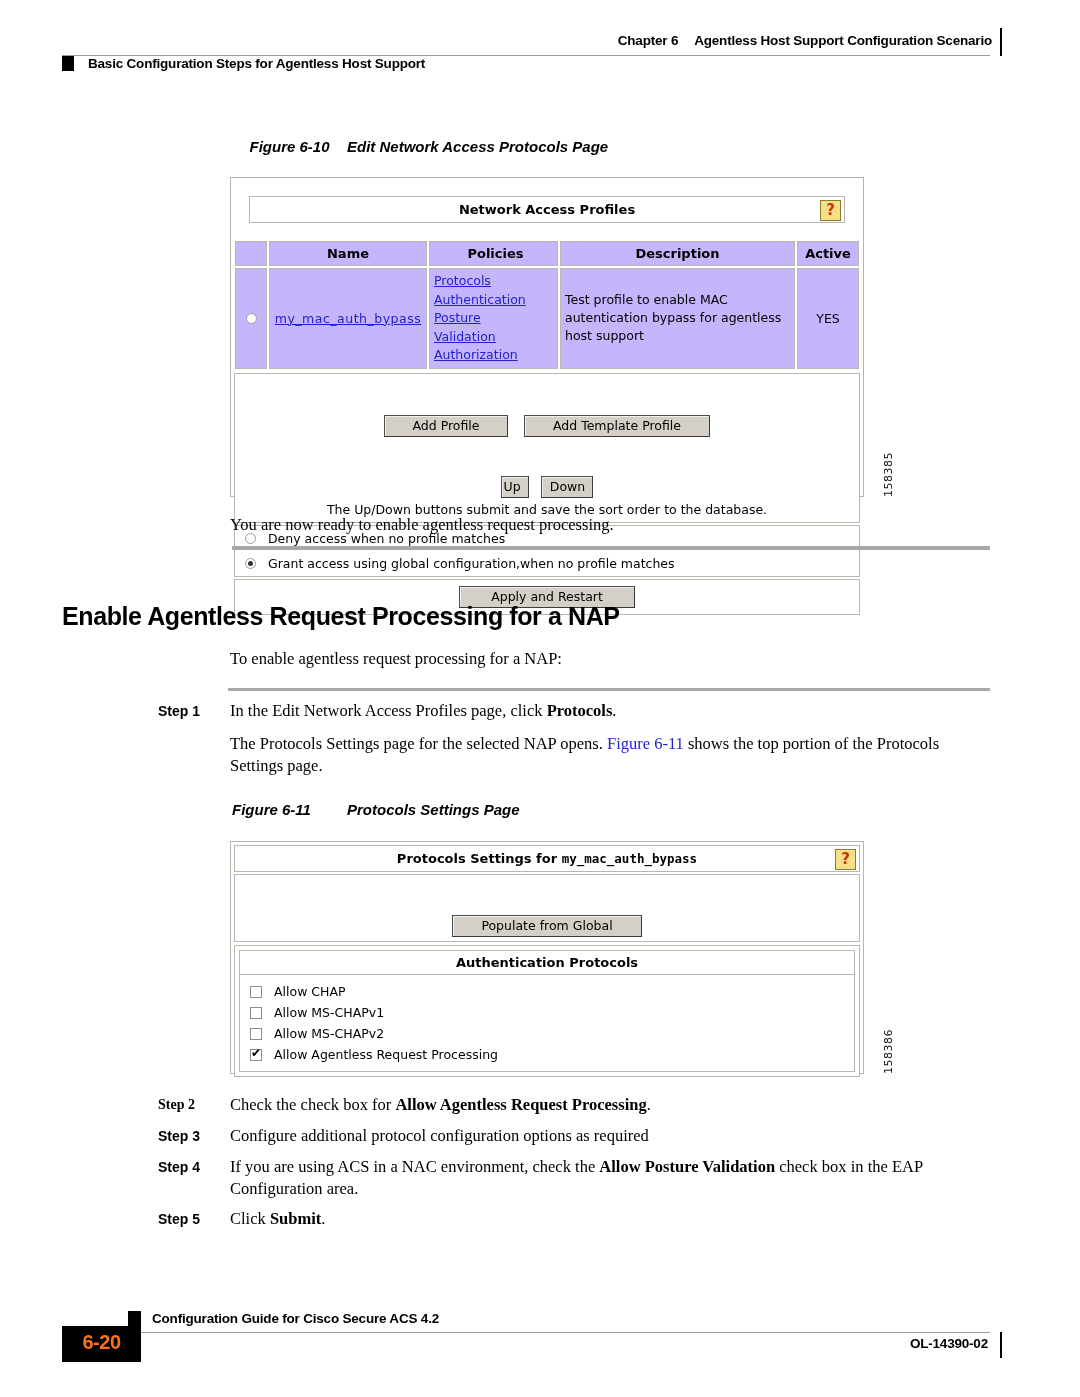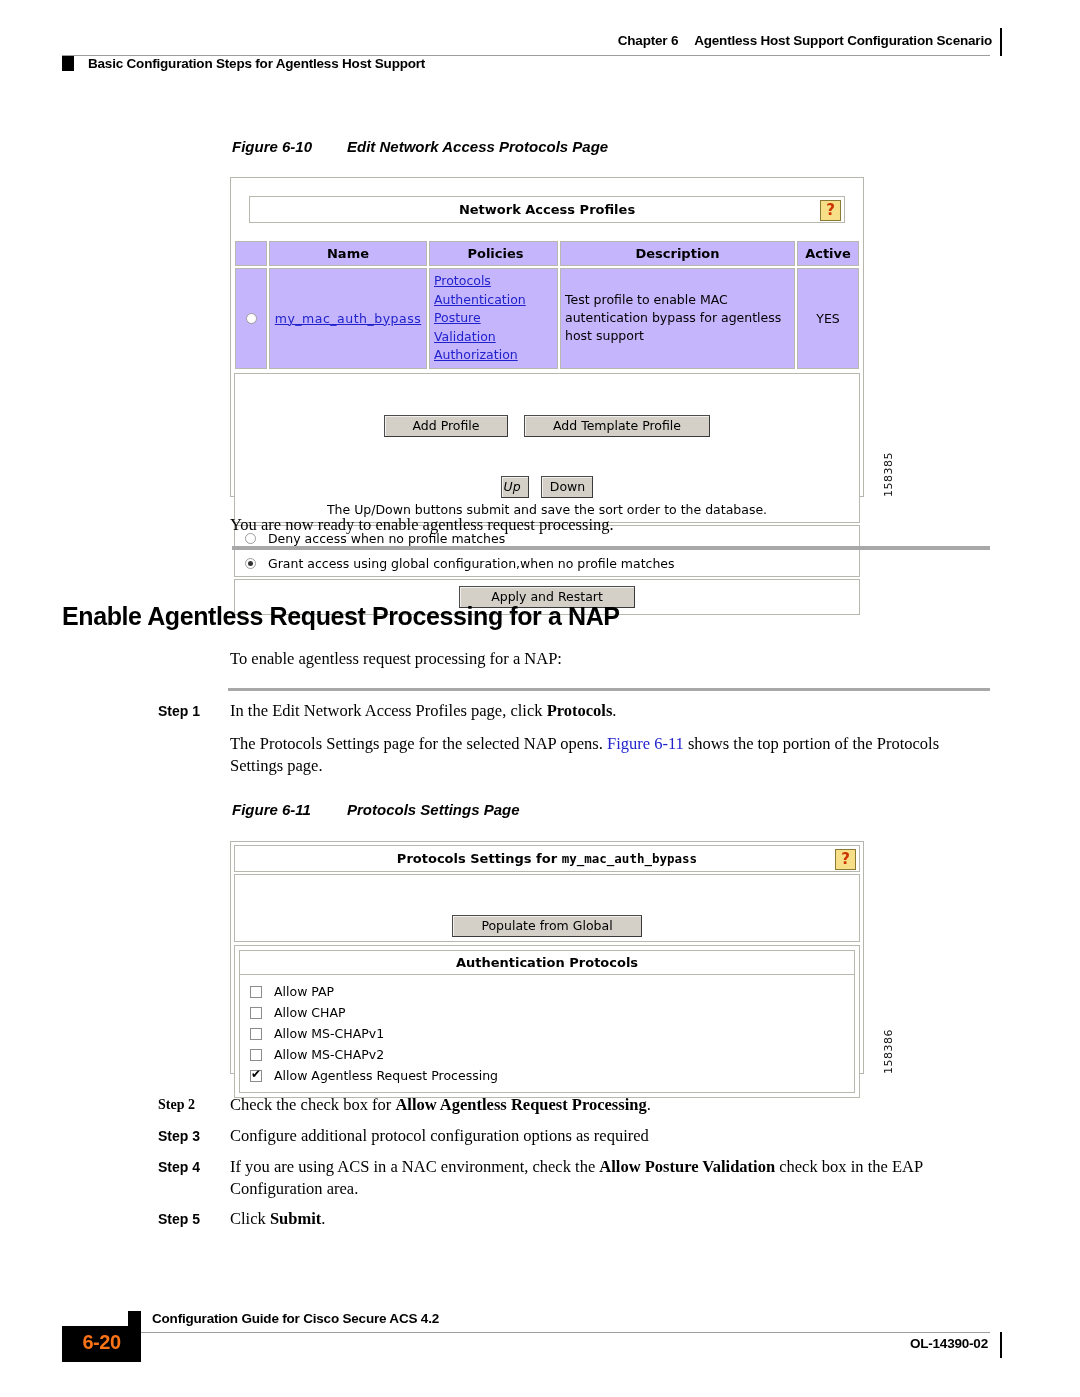--- a/index.html
+++ b/index.html
@@ -318,21 +318,21 @@
 <div class="page-header">
   <div class="hdr-chapter">
     <span>Chapter 6</span><span class="sep"></span><span>Agentless Host Support Configuration Scenario</span>
   </div>
   <div class="hdr-rule-tick"></div>
   <div class="hdr-rule"></div>
   <div class="hdr-square"></div>
   <div class="hdr-section">Basic Configuration Steps for Agentless Host Support</div>
 </div>
 
-<div class="fig-caption" style="left:232px; top:138px;">
+<div class="fig-caption" style="left:232px; top:138px;text-align:center;">
   <span class="fig-num">Figure 6-10</span><span>Edit Network Access Protocols Page</span>
 </div>
 
 <div class="acs" style="left:230px; top:177px; width:634px; height:320px;">
   <div class="acs-inner">
 
     <div class="panel panel-title" style="margin:16px;">
       <span>Network Access Profiles</span>
       <span class="help-icon">?</span>
     </div>
@@ -366,21 +366,21 @@
     </tbody>
       </table>
 
     <div class="panel" style="margin:2px 1px 0 1px;">
       <div class="btn-row">
         <span class="btn" style="width:124px; text-align:center;">Add Profile</span>
         <span style="display:inline-block;width:8px;"></span>
         <span class="btn" style="width:186px; text-align:center;">Add Template Profile</span>
       </div>
       <div class="btn-row" style="padding-top:3px;">
-        <span class="btn" style="width:28px; text-align:right; padding-left:2px; padding-right:17px;font-style:italic;">Up</span>
+        <span class="btn" style="width:28px; text-align:right; padding-left:2px; padding-right:17px;">Up</span>
         <span style="display:inline-block;width:5px;"></span>
         <span class="btn" style="width:52px; text-align:center; padding-left:2px; padding-right:2px;">Down</span>
       </div>
       <div class="hint-row">The Up/Down buttons submit and save the sort order to the database.</div>
     </div>
 
     <div class="panel" style="margin:2px 1px 0 1px;">
       <div class="opt-row">
         <span class="radio"></span>
         <span class="lbl">Deny access when no profile matches</span>
@@ -431,24 +431,20 @@
 
     <div class="panel" style="margin:2px 1px 0 1px;">
       <div class="btn-row" style="padding:4px 0 4px 0;">
         <span class="btn" style="width:190px; text-align:center;">Populate from Global</span>
       </div>
     </div>
 
     <div class="panel" style="margin:3px 1px 0 1px; padding:4px;">
       <div class="panel" style="text-align:center; font-weight:bold; font-size:13px; padding:4px 0;">Authentication Protocols</div>
       <div style="border:1px solid #b8b8ae; border-top:none; padding:6px 0 6px 10px; box-sizing:border-box;">
-        <div style="padding:3px 0;">
-          <span class="checkbox"></span>
-          <span style="margin-left:8px;">Allow PAP</span>
-        </div>
         <div style="padding:3px 0;">
           <span class="checkbox"></span>
           <span style="margin-left:8px;">Allow CHAP</span>
         </div>
         <div style="padding:3px 0;">
           <span class="checkbox"></span>
           <span style="margin-left:8px;">Allow MS-CHAPv1</span>
         </div>
         <div style="padding:3px 0;">
           <span class="checkbox"></span>

